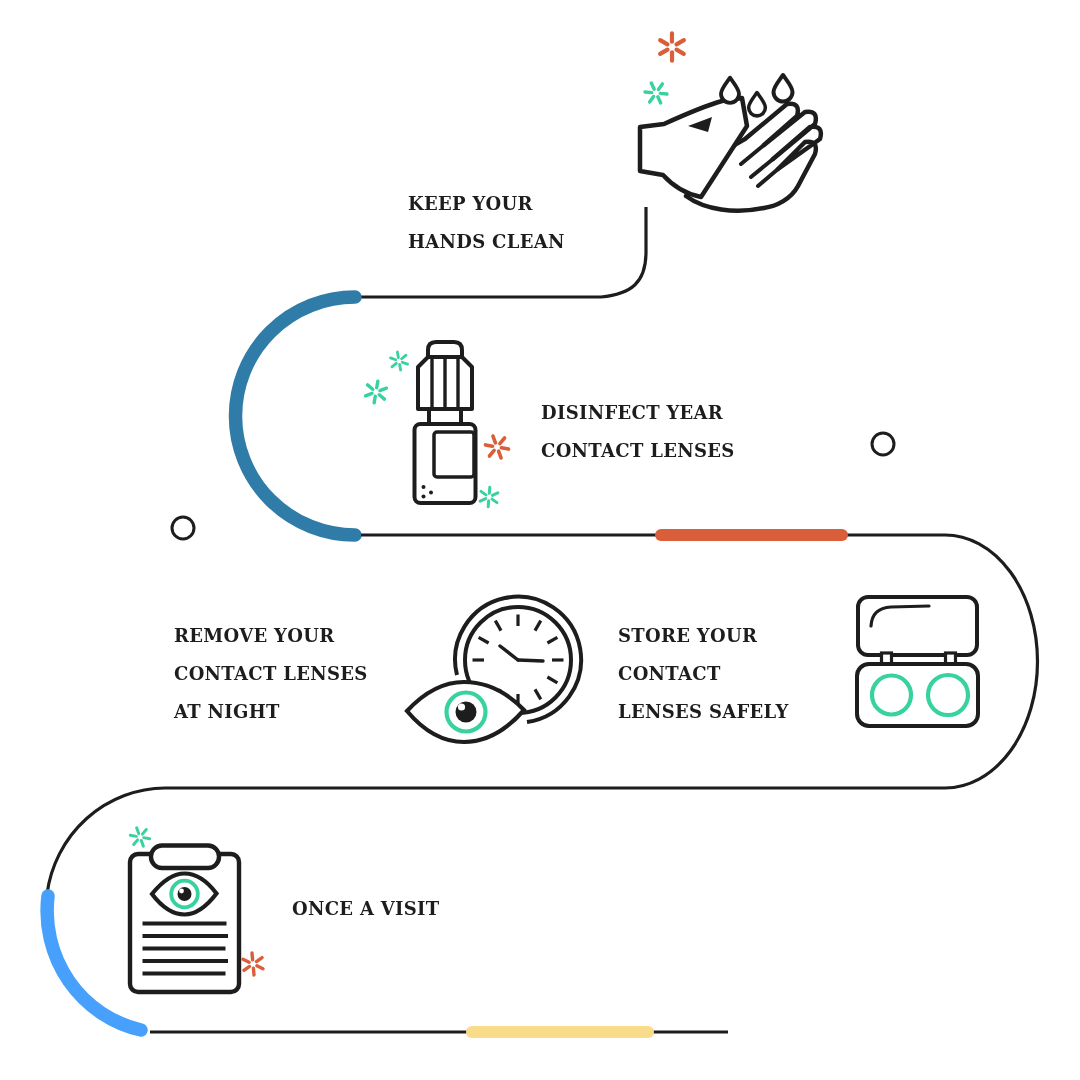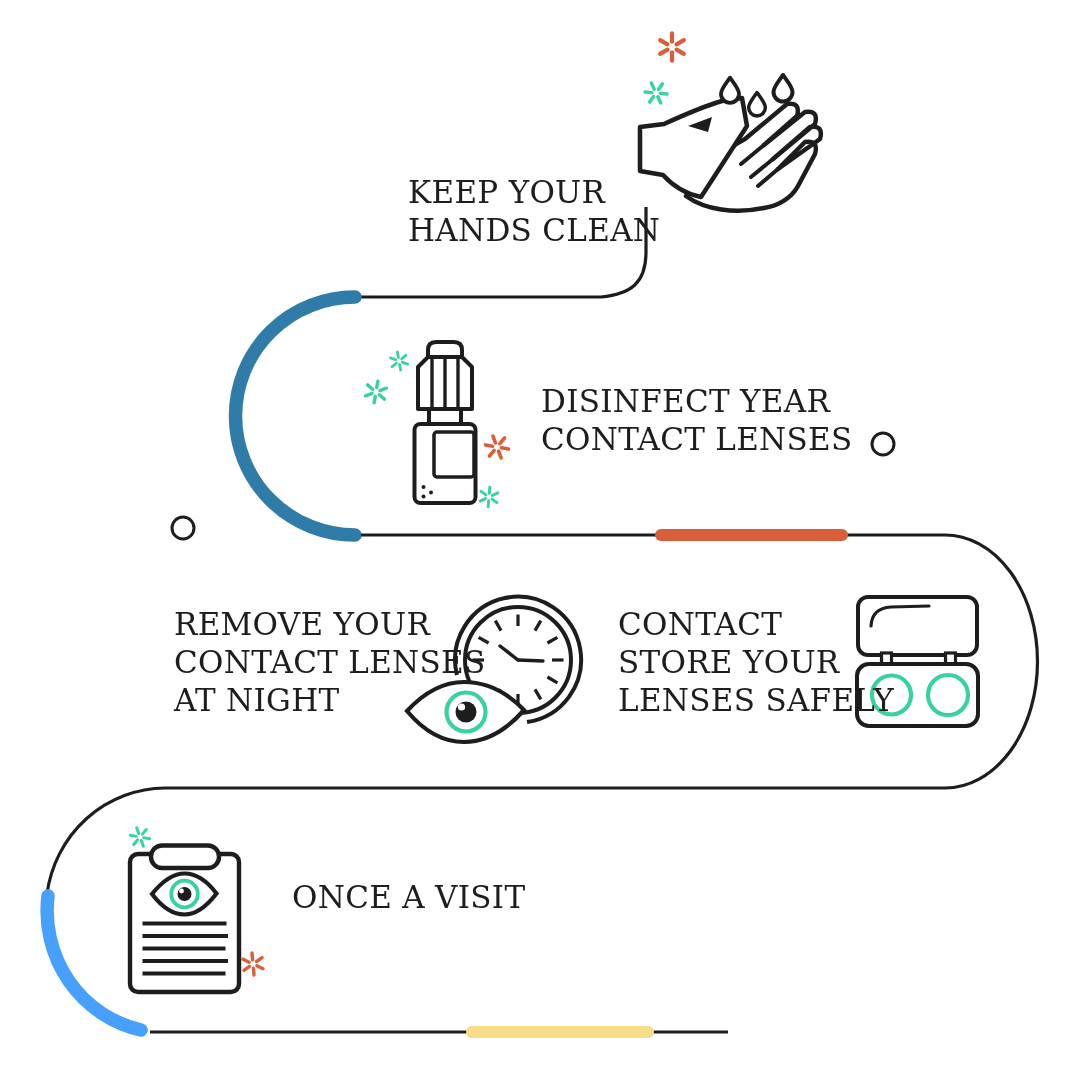--- a/index.html
+++ b/index.html
@@ -15,26 +15,27 @@
   .canvas{
     position:relative;
     width:1080px;height:1080px;
     background:var(--bg);
     overflow:hidden;
     font-family:"DejaVu Serif","Liberation Serif",serif;
   }
   .canvas svg{position:absolute;left:0;top:0;}
   .caption{
     position:absolute;
-    font-weight:400;
-    font-size:31px;
+    font-weight:700;
+    font-size:18px;
     line-height:38px;
     letter-spacing:0.3px;
     color:var(--ink);
     white-space:nowrap;
+    margin-top:12px;
   }
   
   .s-ink{stroke:var(--ink);}
   .s-teal{stroke:var(--teal);}
   .f-ink{fill:var(--ink);}
   .f-white{fill:#fff;}
   .f-none{fill:none;}
 </style>
 </head>
 <body>
@@ -180,22 +181,22 @@
     <div>CONTACT LENSES</div>
   </div>
 
   <div class="caption" style="left:174px;top:605px;">
     <div>REMOVE YOUR</div>
     <div>CONTACT LENSES</div>
     <div>AT NIGHT</div>
   </div>
 
   <div class="caption" style="left:618px;top:605px;">
+    <div>STORE YOUR</div>
     <div>CONTACT</div>
-    <div>STORE YOUR</div>
     <div>LENSES SAFELY</div>
   </div>
 
   <div class="caption" style="left:292px;top:878px;">
     <div>ONCE A VISIT</div>
   </div>
 
 </div>
 
 </body></html>

